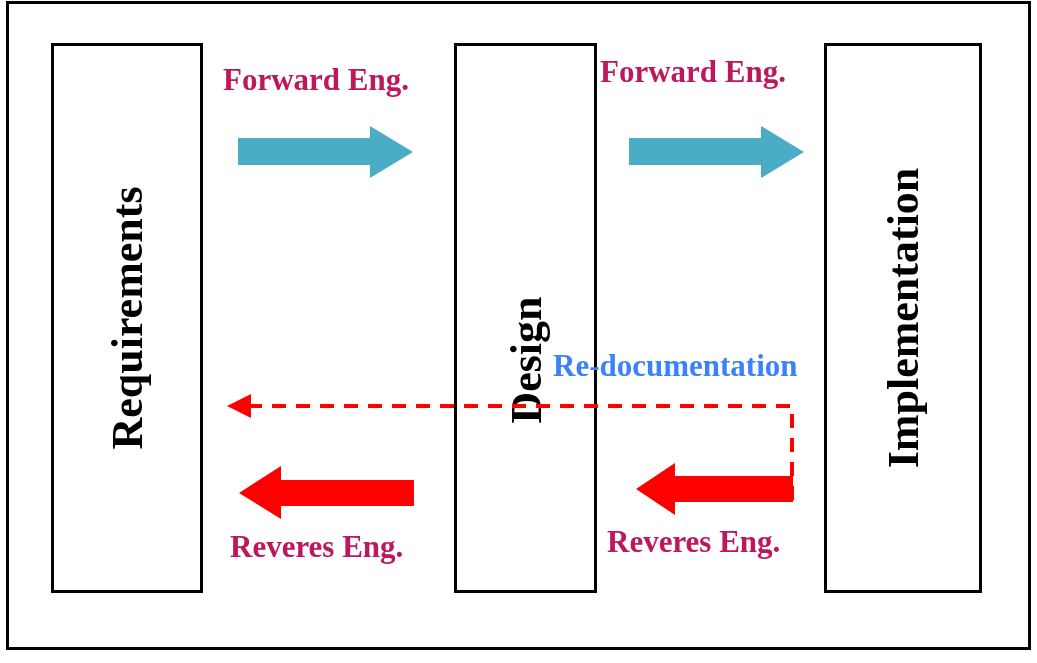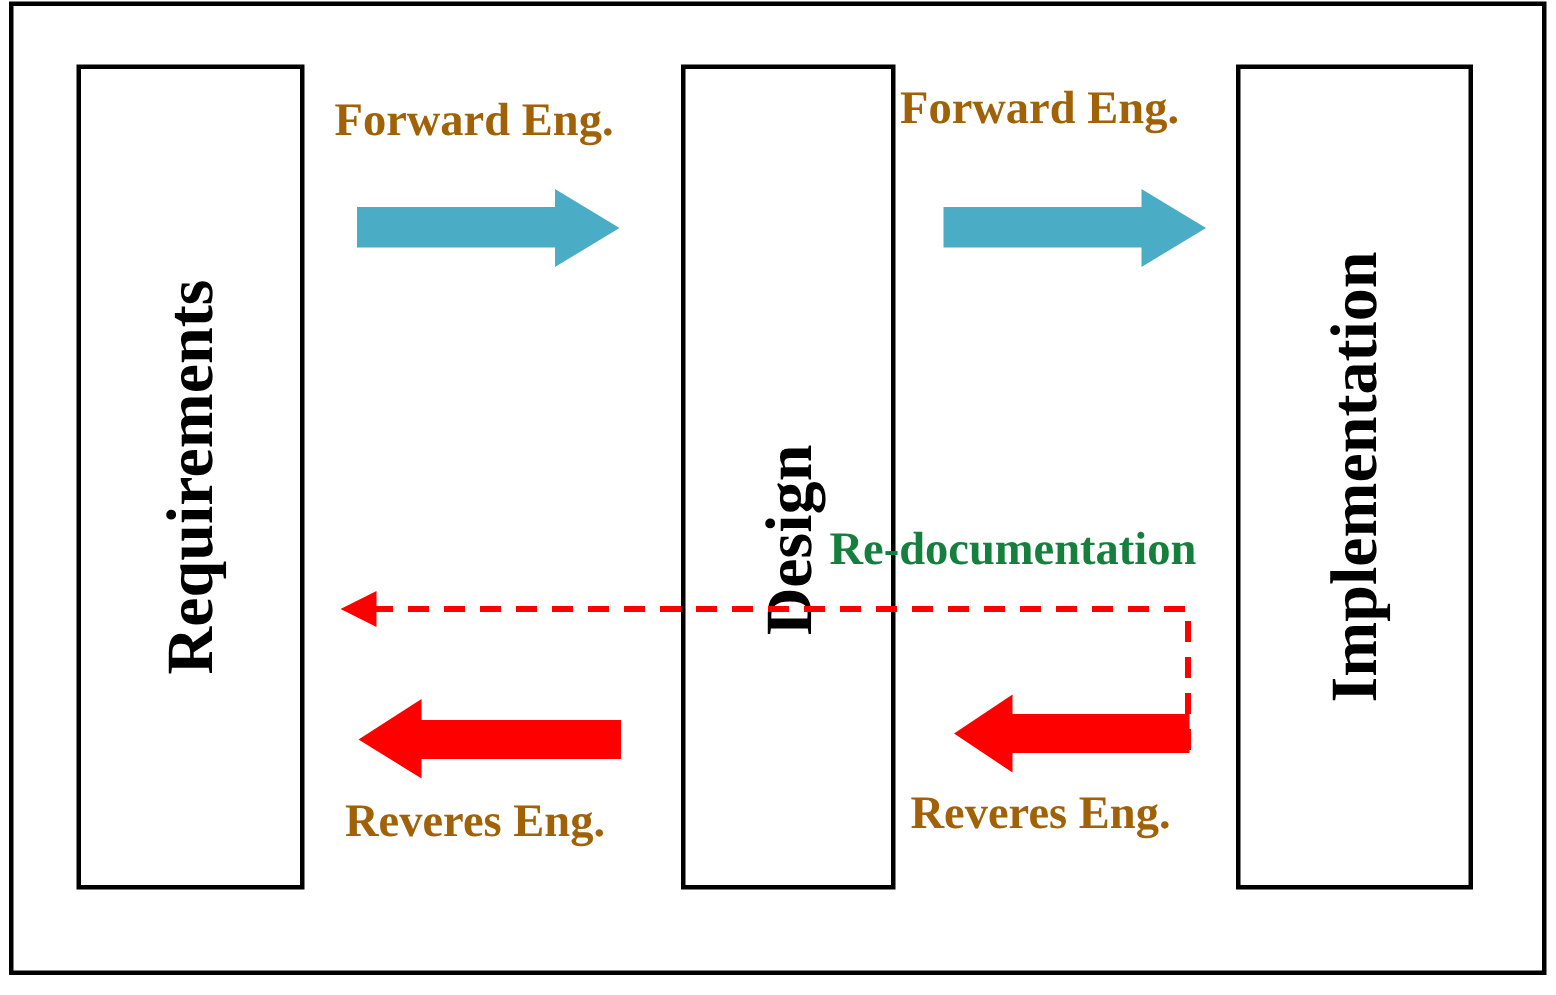--- a/index.html
+++ b/index.html
@@ -9,21 +9,21 @@
              border: 3px solid #000; box-sizing: content-box; }
     .stage { position: absolute; border: 3px solid #000; background: #fff; box-sizing: border-box; }
     .stage-label { position: absolute; left: 50%; top: 50%; white-space: nowrap;
                    font-weight: bold; color: #000; transform: translate(-50%,-50%) rotate(-90deg); }
     #stage-req { left: 51px; top: 43px; width: 152px; height: 550px; }
     #stage-req .stage-label { font-size: 44px; }
     #stage-design { left: 454px; top: 43px; width: 143px; height: 550px; }
     #stage-design .stage-label { font-size: 44px; top: calc(50% + 42px); }
     #stage-impl { left: 824px; top: 43px; width: 158px; height: 550px; }
     #stage-impl .stage-label { font-size: 44px; }
-    .lbl { position: absolute; font-weight: bold; white-space: nowrap; color: #a16207; }
+    .lbl { position: absolute; font-weight: bold; white-space: nowrap; color: #be185d; }
     #fwd1-label { left: 223px; top: 62px; font-size: 31px; }
     #fwd2-label { left: 600px; top: 54px; font-size: 31px; }
     #rev1-label { left: 230px; top: 529px; font-size: 31px; }
     #rev2-label { left: 607px; top: 524px; font-size: 31px; }
     #redoc-label { left: 553px; top: 348px; font-size: 31px; color: #ff0000; }
     svg#arrows { position: absolute; left: 0; top: 0; width: 1037px; height: 663px; pointer-events: none; }
   </style>
 </head>
 <body>
 
@@ -50,13 +50,13 @@
   <polygon id="rev2" points="793,476 675,476 675,463 636,489 675,515 675,502 793,502" fill="#ff0000"></polygon>
 
   <polyline id="redoc-line" points="792,500 792,406 250,406" fill="none" stroke-width="4" stroke-dasharray="14,10" stroke="#ff0000"></polyline>
   <polygon id="redoc-head" points="251,394 227,406 251,418" fill="#ff0000"></polygon>
 </svg>
 
 <span class="lbl" id="fwd1-label">Forward Eng.</span>
 <span class="lbl" id="fwd2-label">Forward Eng.</span>
 <span class="lbl" id="rev1-label">Reveres Eng.</span>
 <span class="lbl" id="rev2-label">Reveres Eng.</span>
-<span class="lbl" id="redoc-label" style="color: #15803d;">Re-documentation</span>
+<span class="lbl" id="redoc-label" style="color: #3b82f6;">Re-documentation</span>
 
 </body></html>

